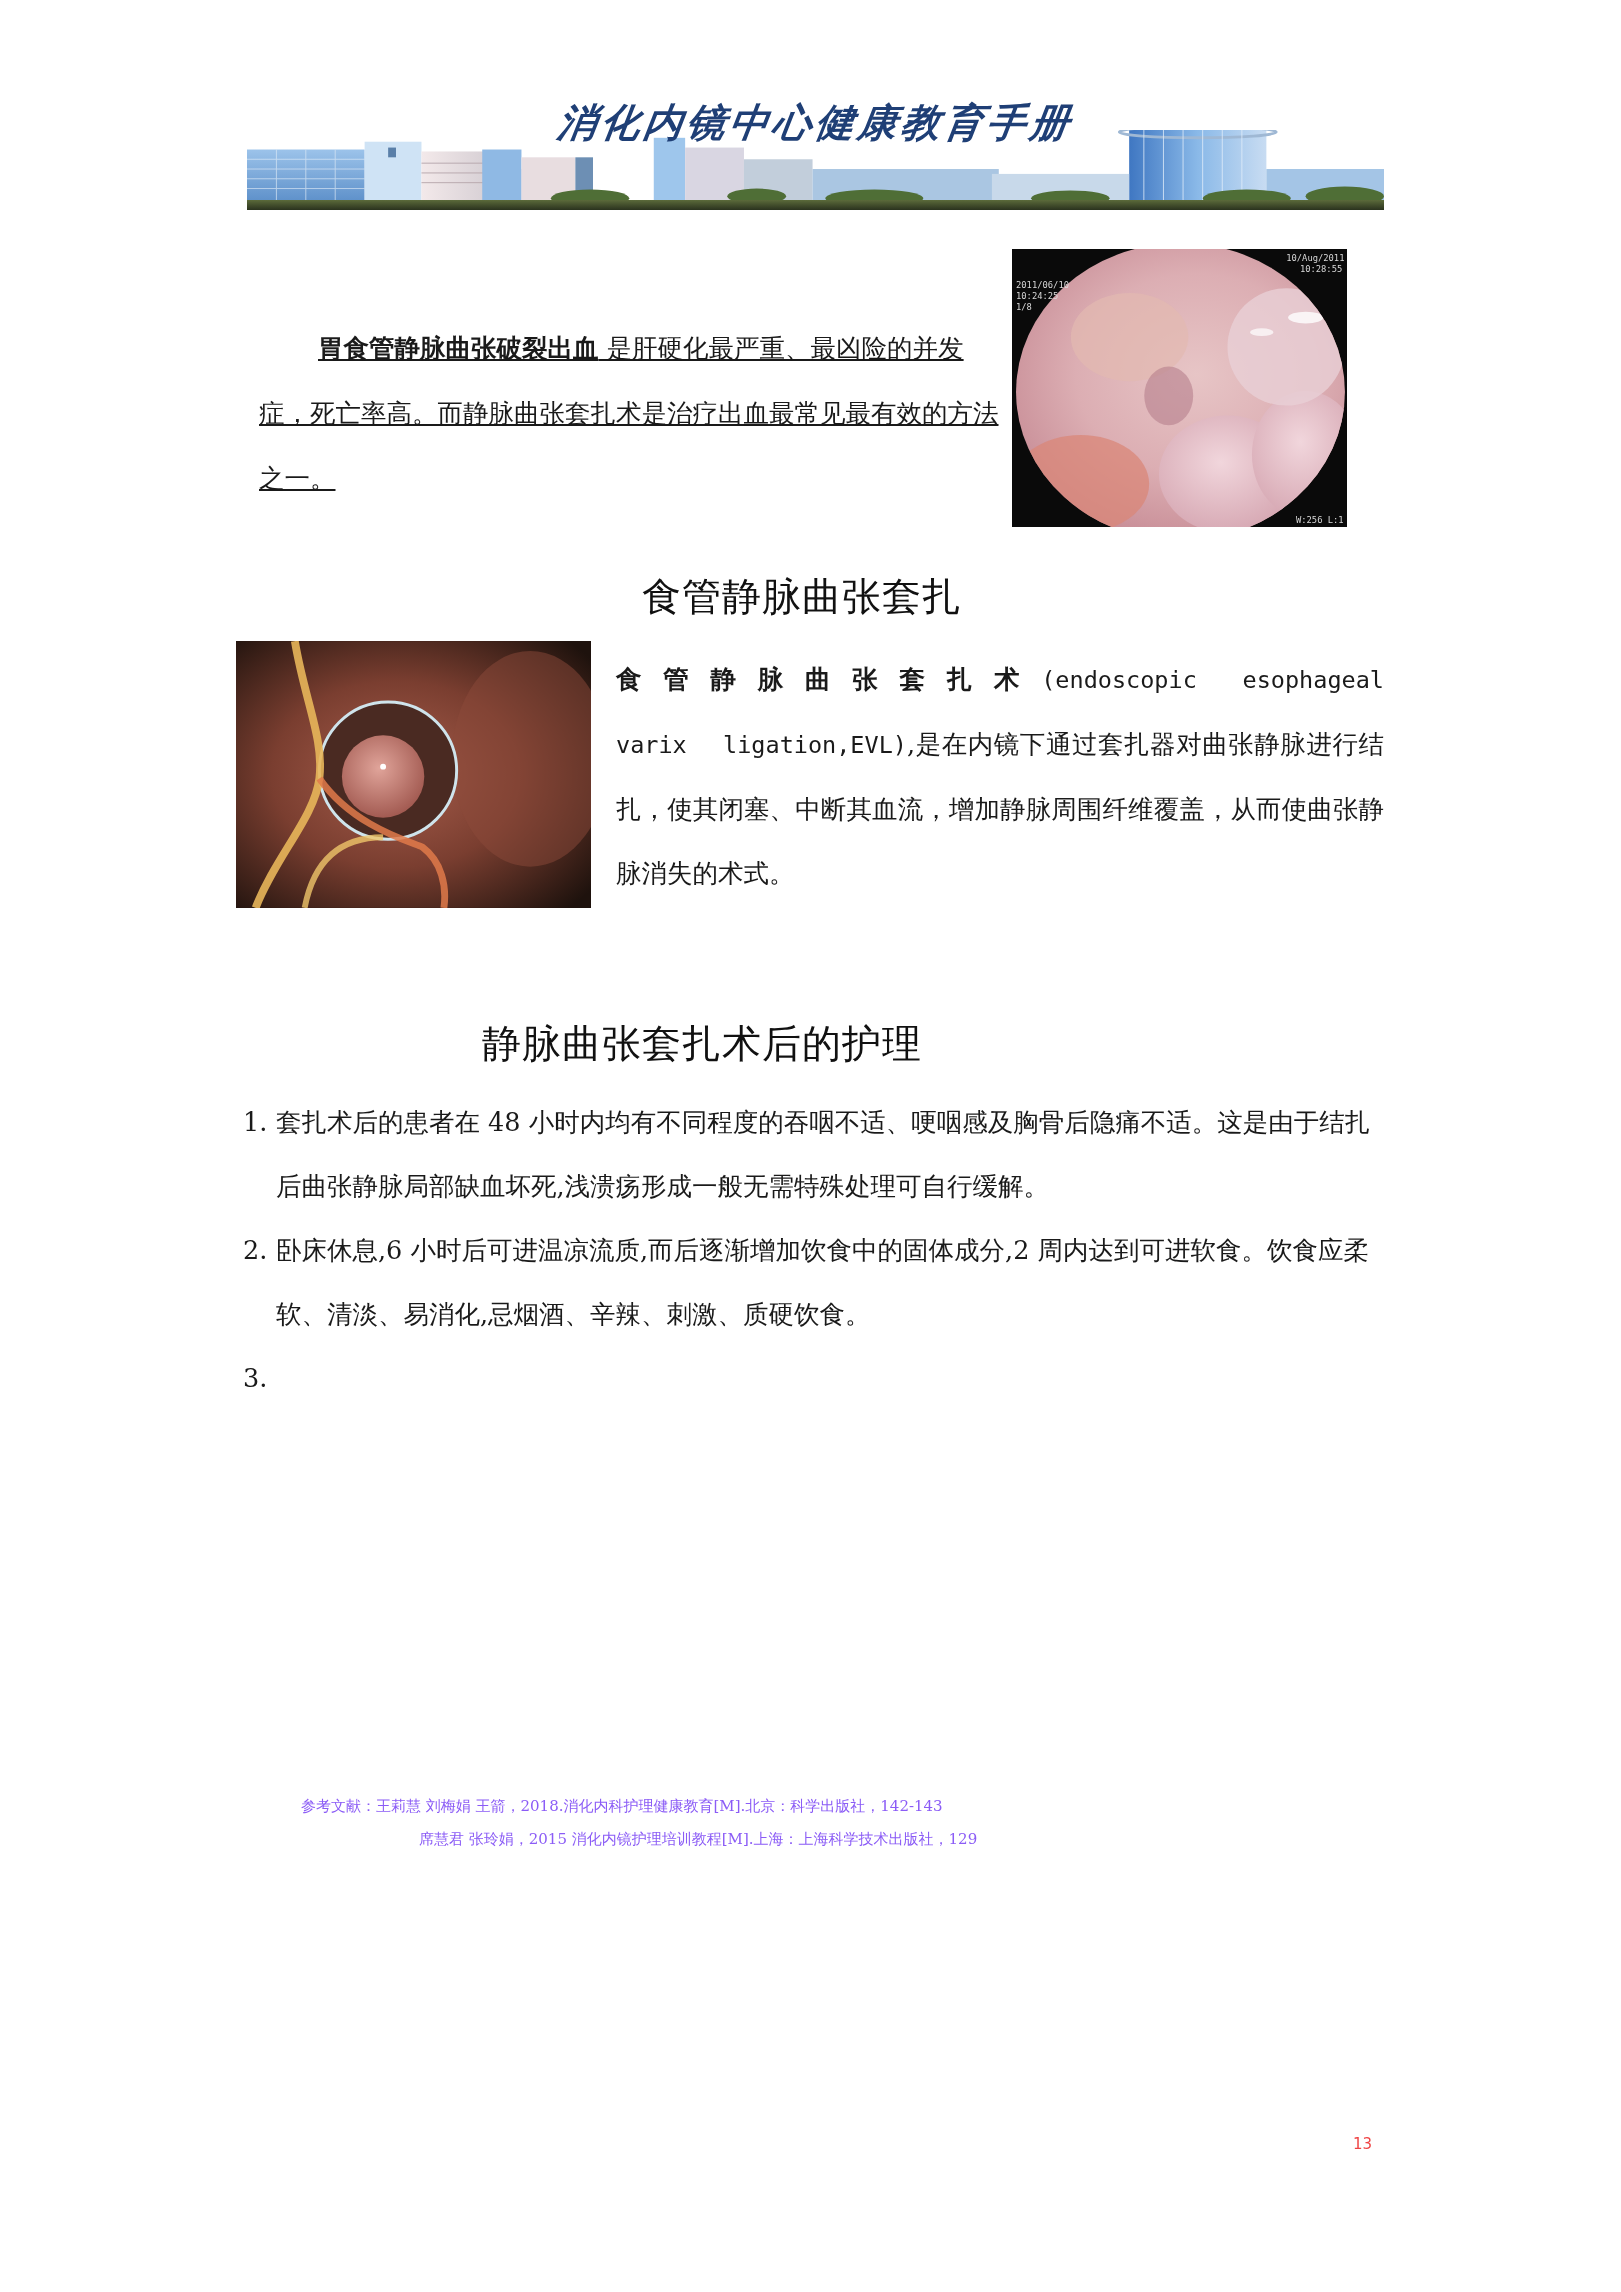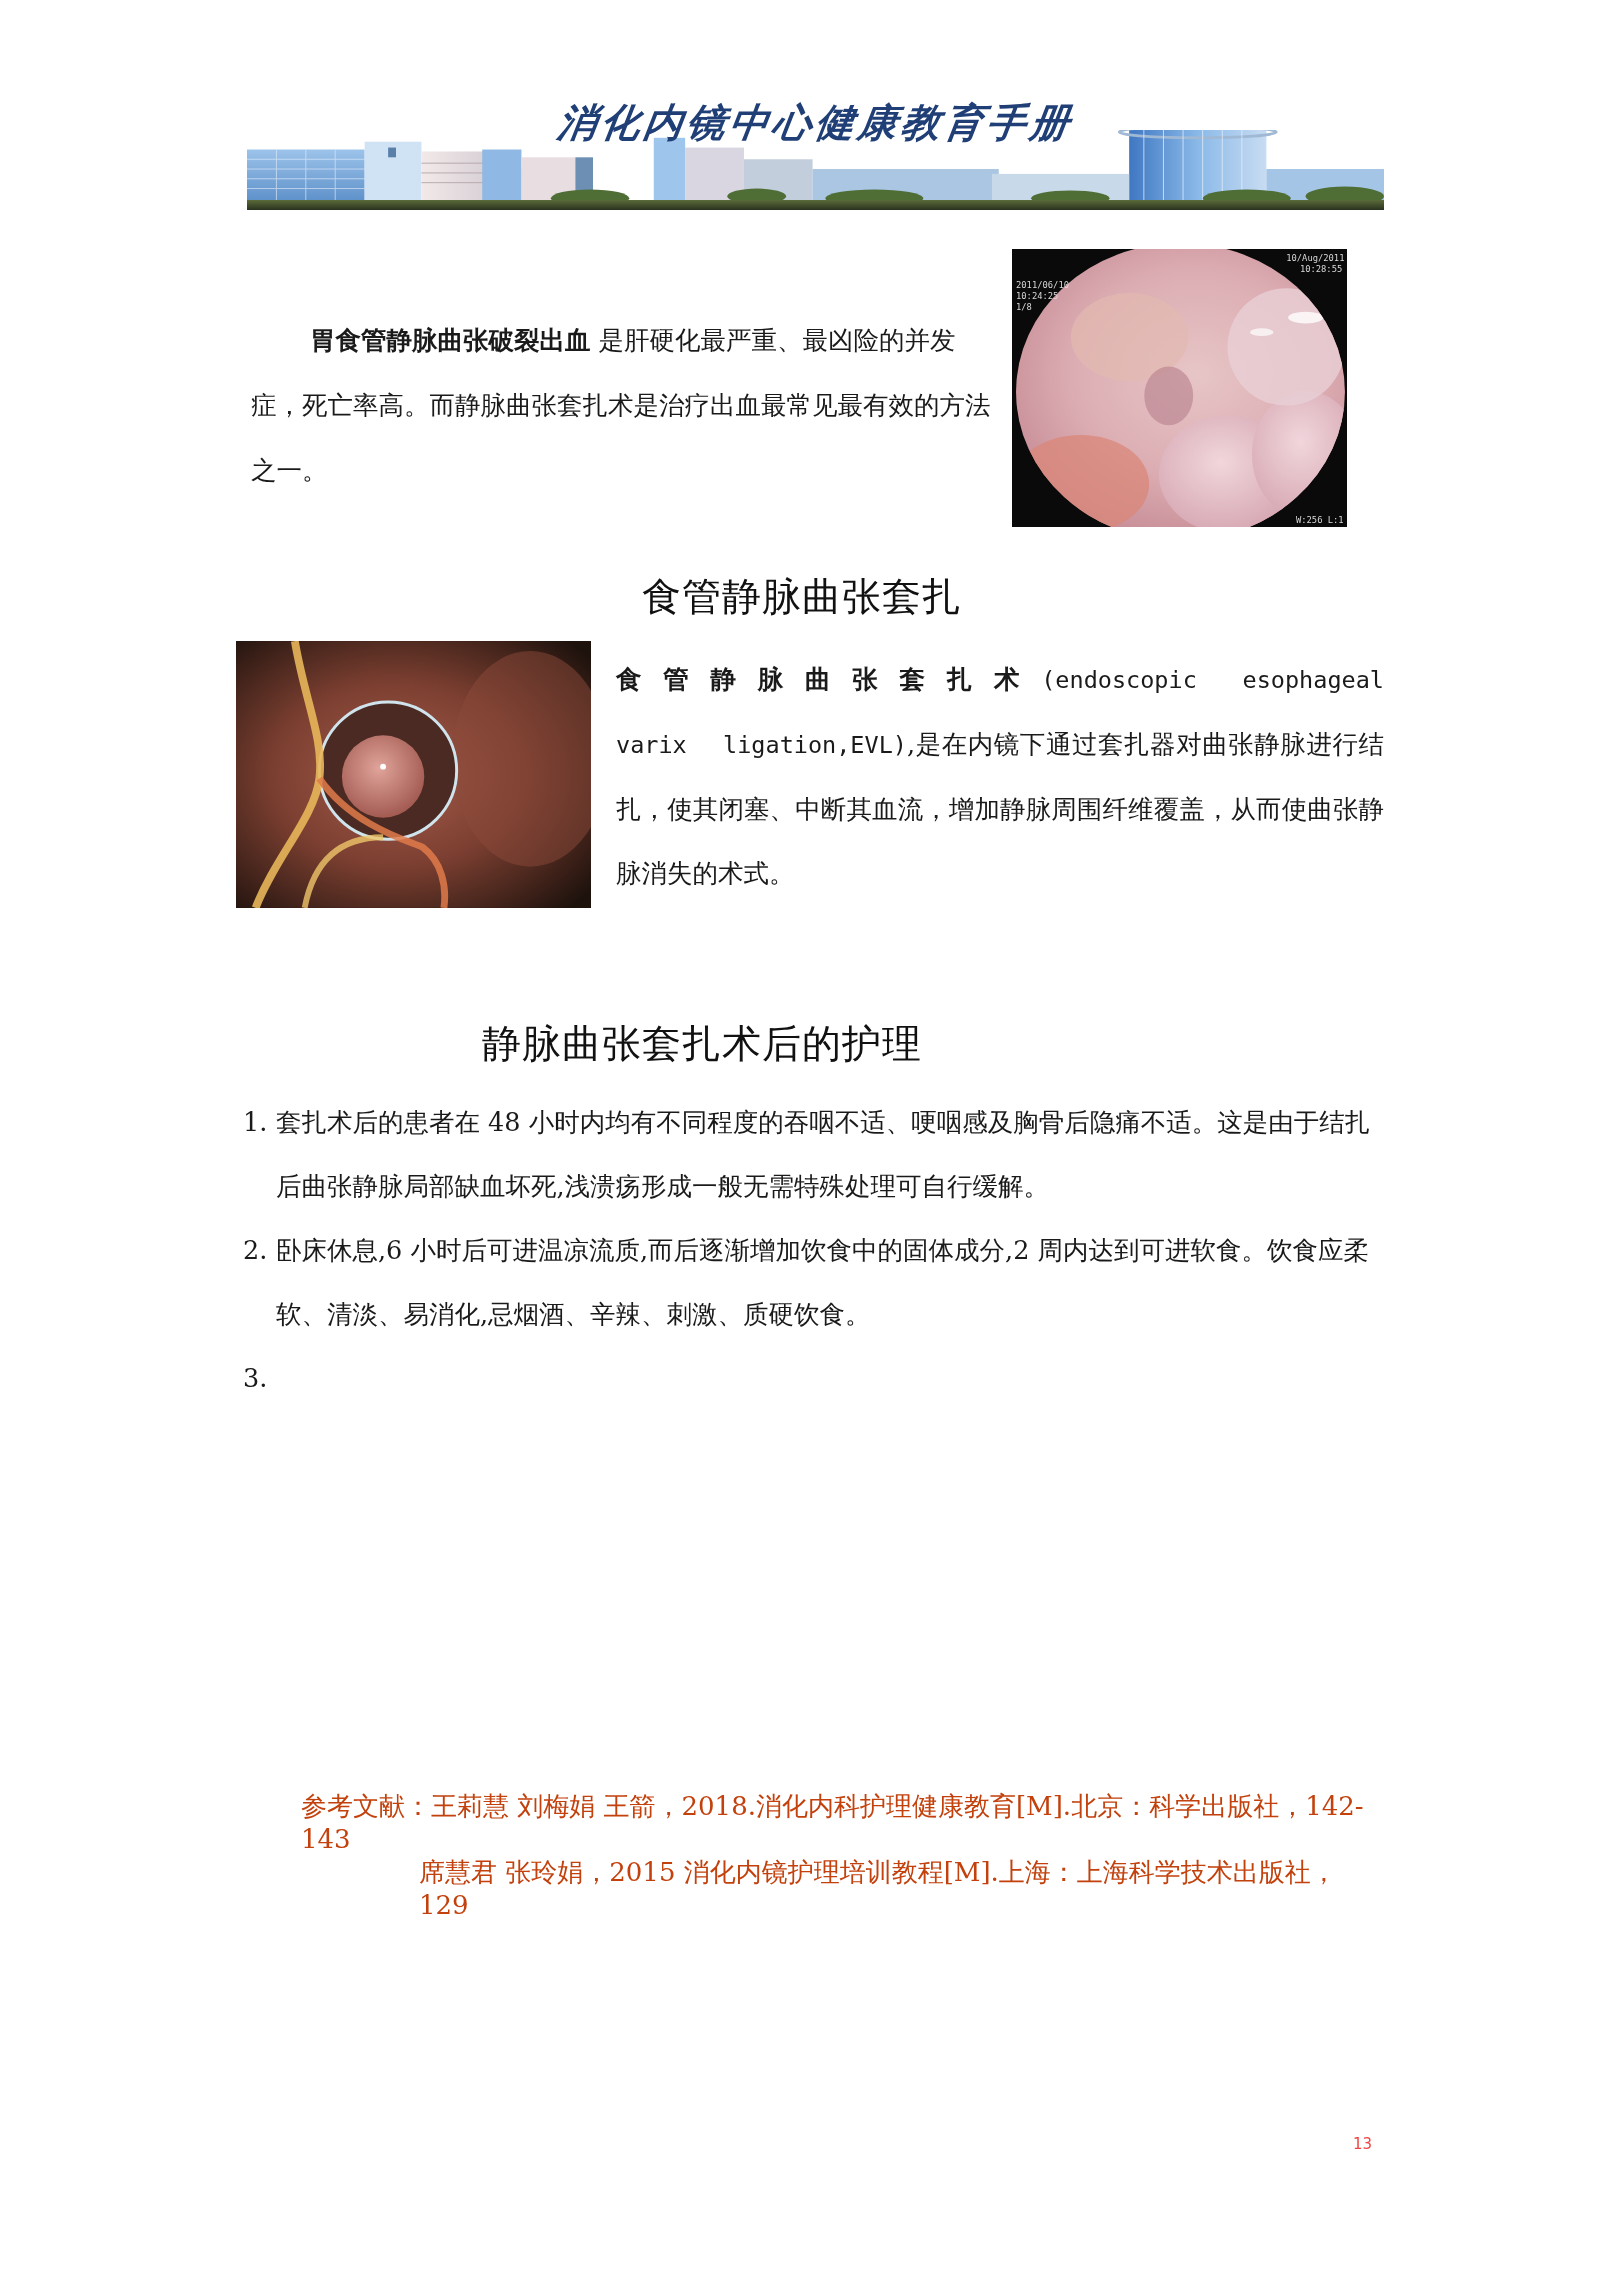--- a/index.html
+++ b/index.html
@@ -155,23 +155,23 @@
       left: 0;
       top: 0;
     }
 
     
     .refs {
       position: absolute;
       left: 301px;
       top: 1790px;
       width: 1078px;
-      font-size: 26px;
+      font-size: 15px;
       line-height: 33px;
-      color: #c2410c;
+      color: #8b5cf6;
     }
     .refs .ref-line-2 {
       padding-left: 118px;
     }
 
     
     .page-num {
       position: absolute;
       left: 1353px;
       top: 2135px;
@@ -249,21 +249,21 @@
       <ellipse cx="520" cy="68" rx="30" ry="8"></ellipse>
       <ellipse cx="640" cy="70" rx="50" ry="9"></ellipse>
       <ellipse cx="840" cy="70" rx="40" ry="8"></ellipse>
       <ellipse cx="1020" cy="70" rx="45" ry="9"></ellipse>
       <ellipse cx="1120" cy="68" rx="40" ry="10"></ellipse>
     </g>
   </svg>
   <div class="banner-ground"></div>
 </div>
 
-<p class="intro" style="margin:4px;">
+<p class="intro" style="margin:12px;text-decoration:underline;">
   <b>胃食管静脉曲张破裂出血</b><span> 是肝硬化最严重、最凶险的并发症，死亡率高。而静脉曲张套扎术是治疗出血最常见最有效的方法之一。</span>
 </p>
 
 <div class="endo endo-1">
   <svg width="335" height="278" viewBox="0 0 342 284">
     <defs>
       <radialGradient id="mucosa1" cx="0.55" cy="0.45" r="0.6">
         <stop offset="0" stop-color="#e7c5c6"></stop>
         <stop offset="0.6" stop-color="#dcaeb3"></stop>
         <stop offset="1" stop-color="#c98f98"></stop>

